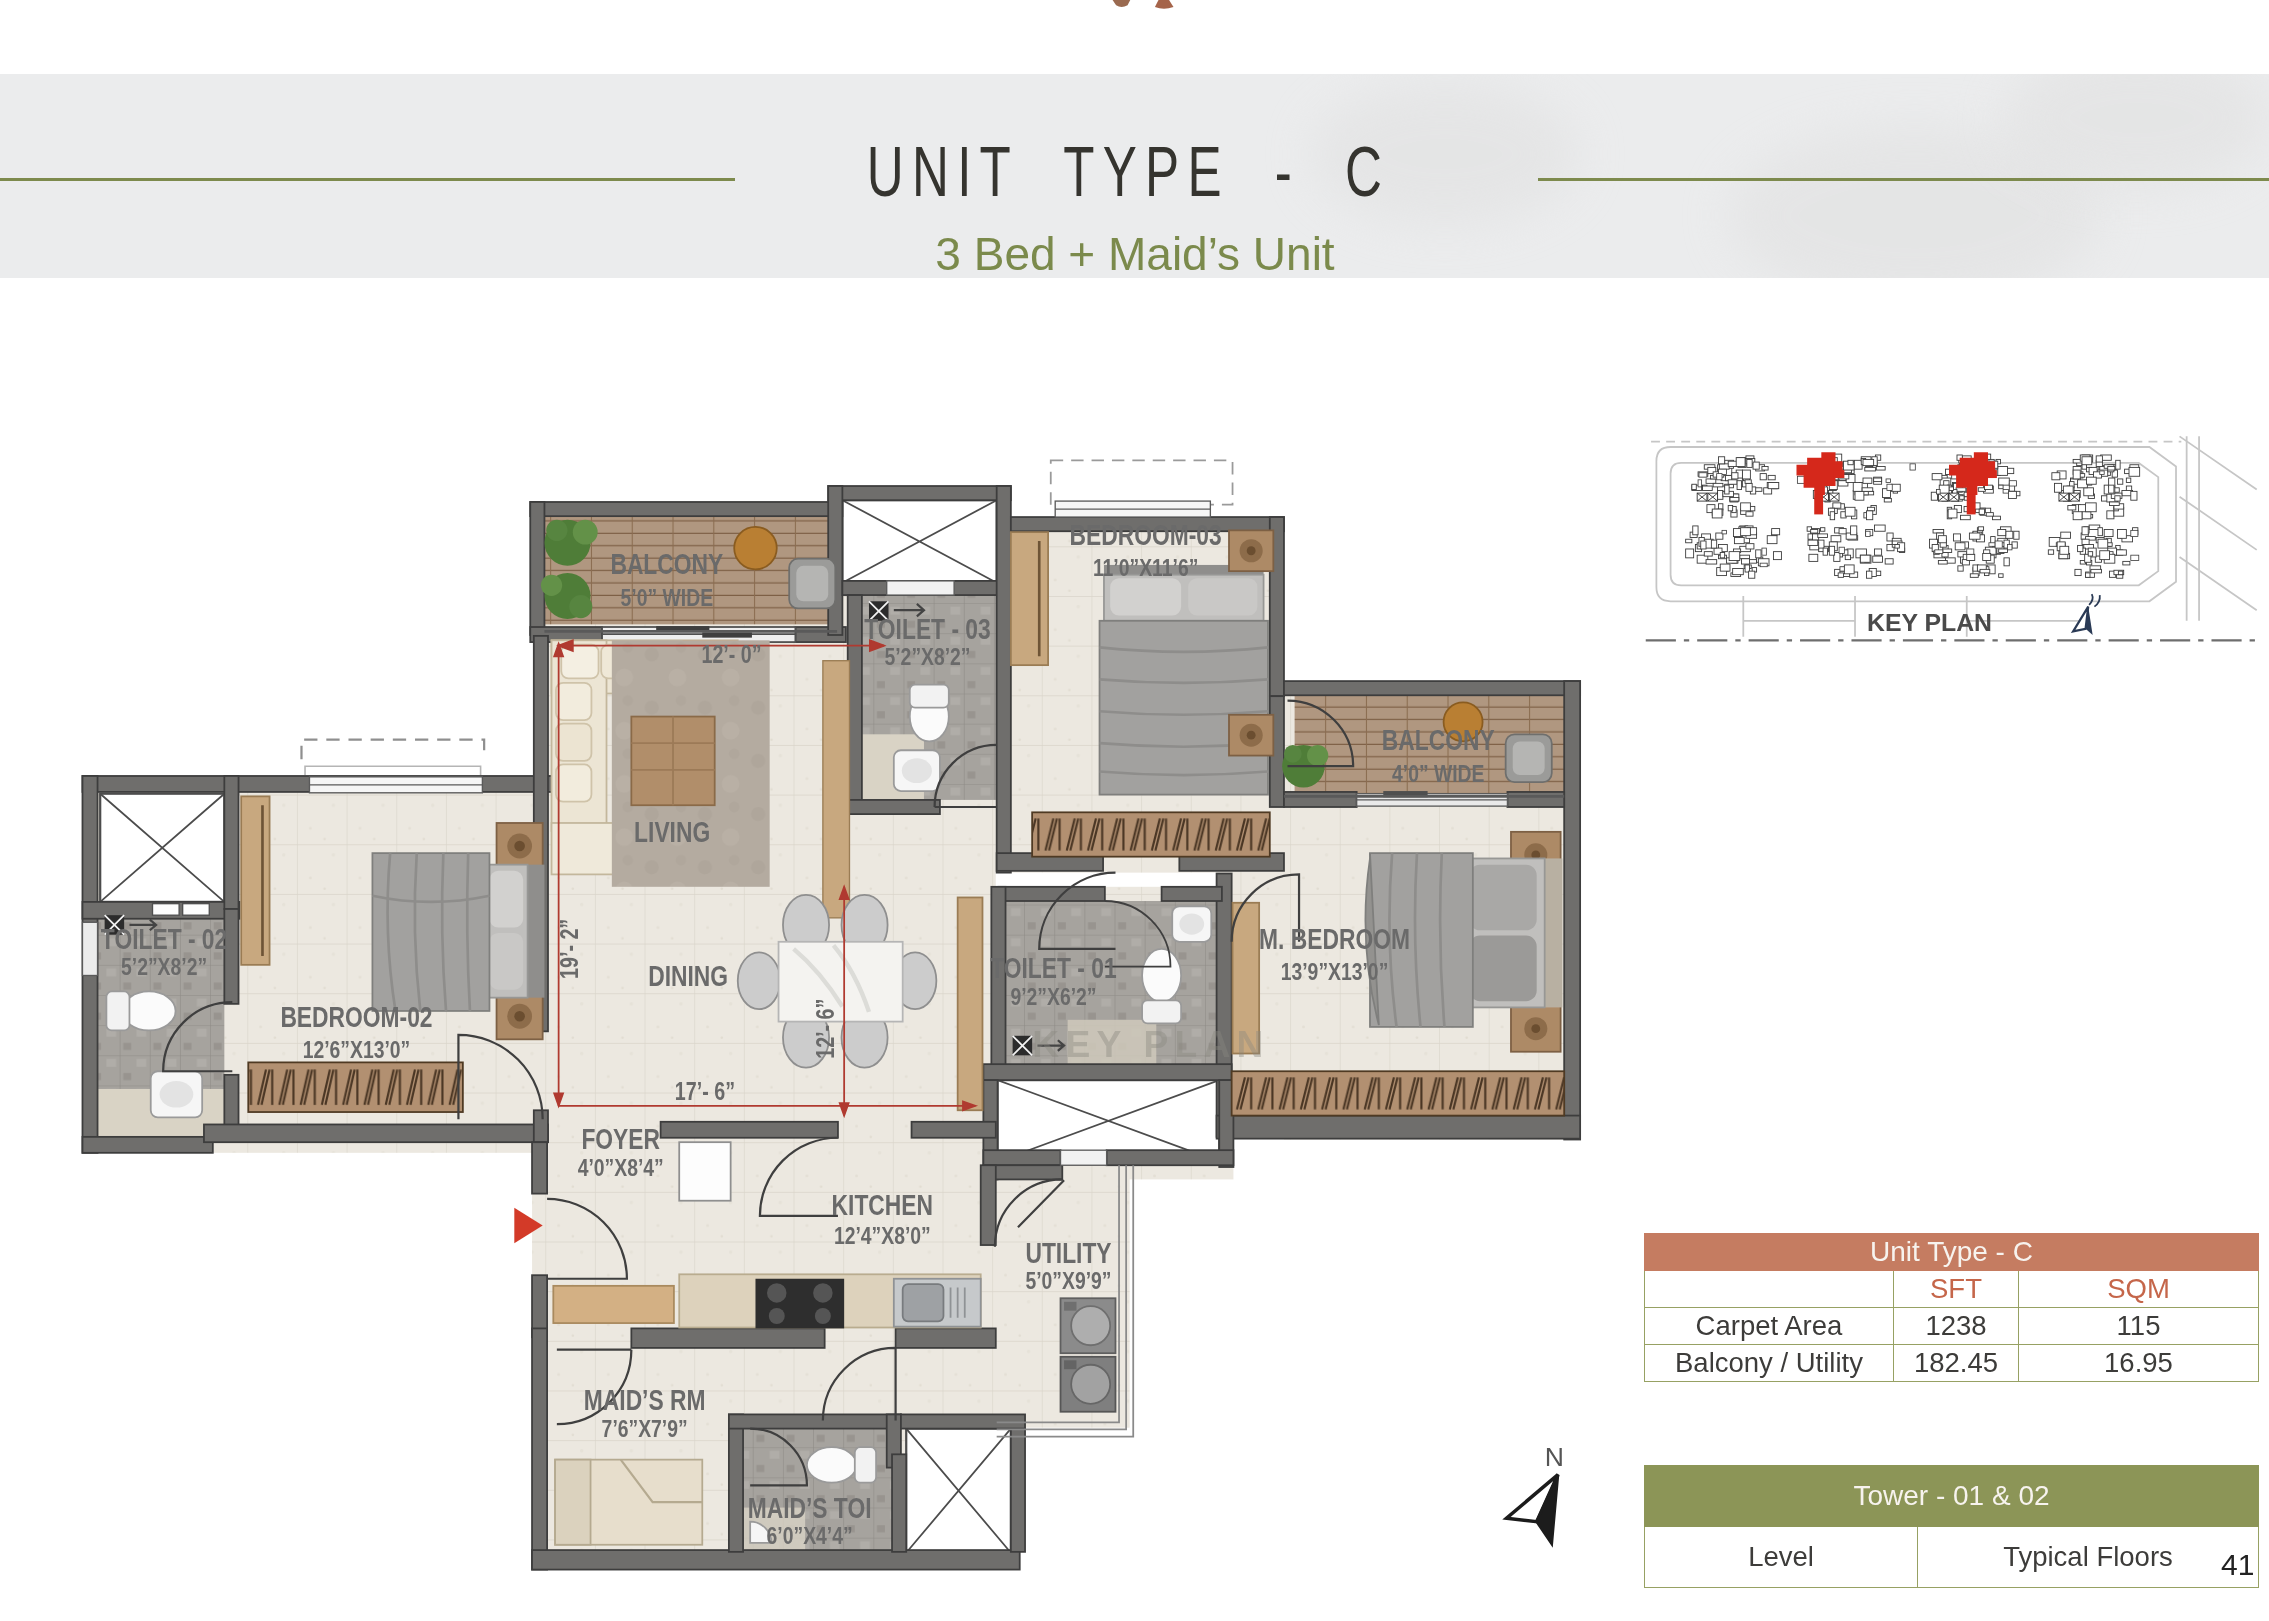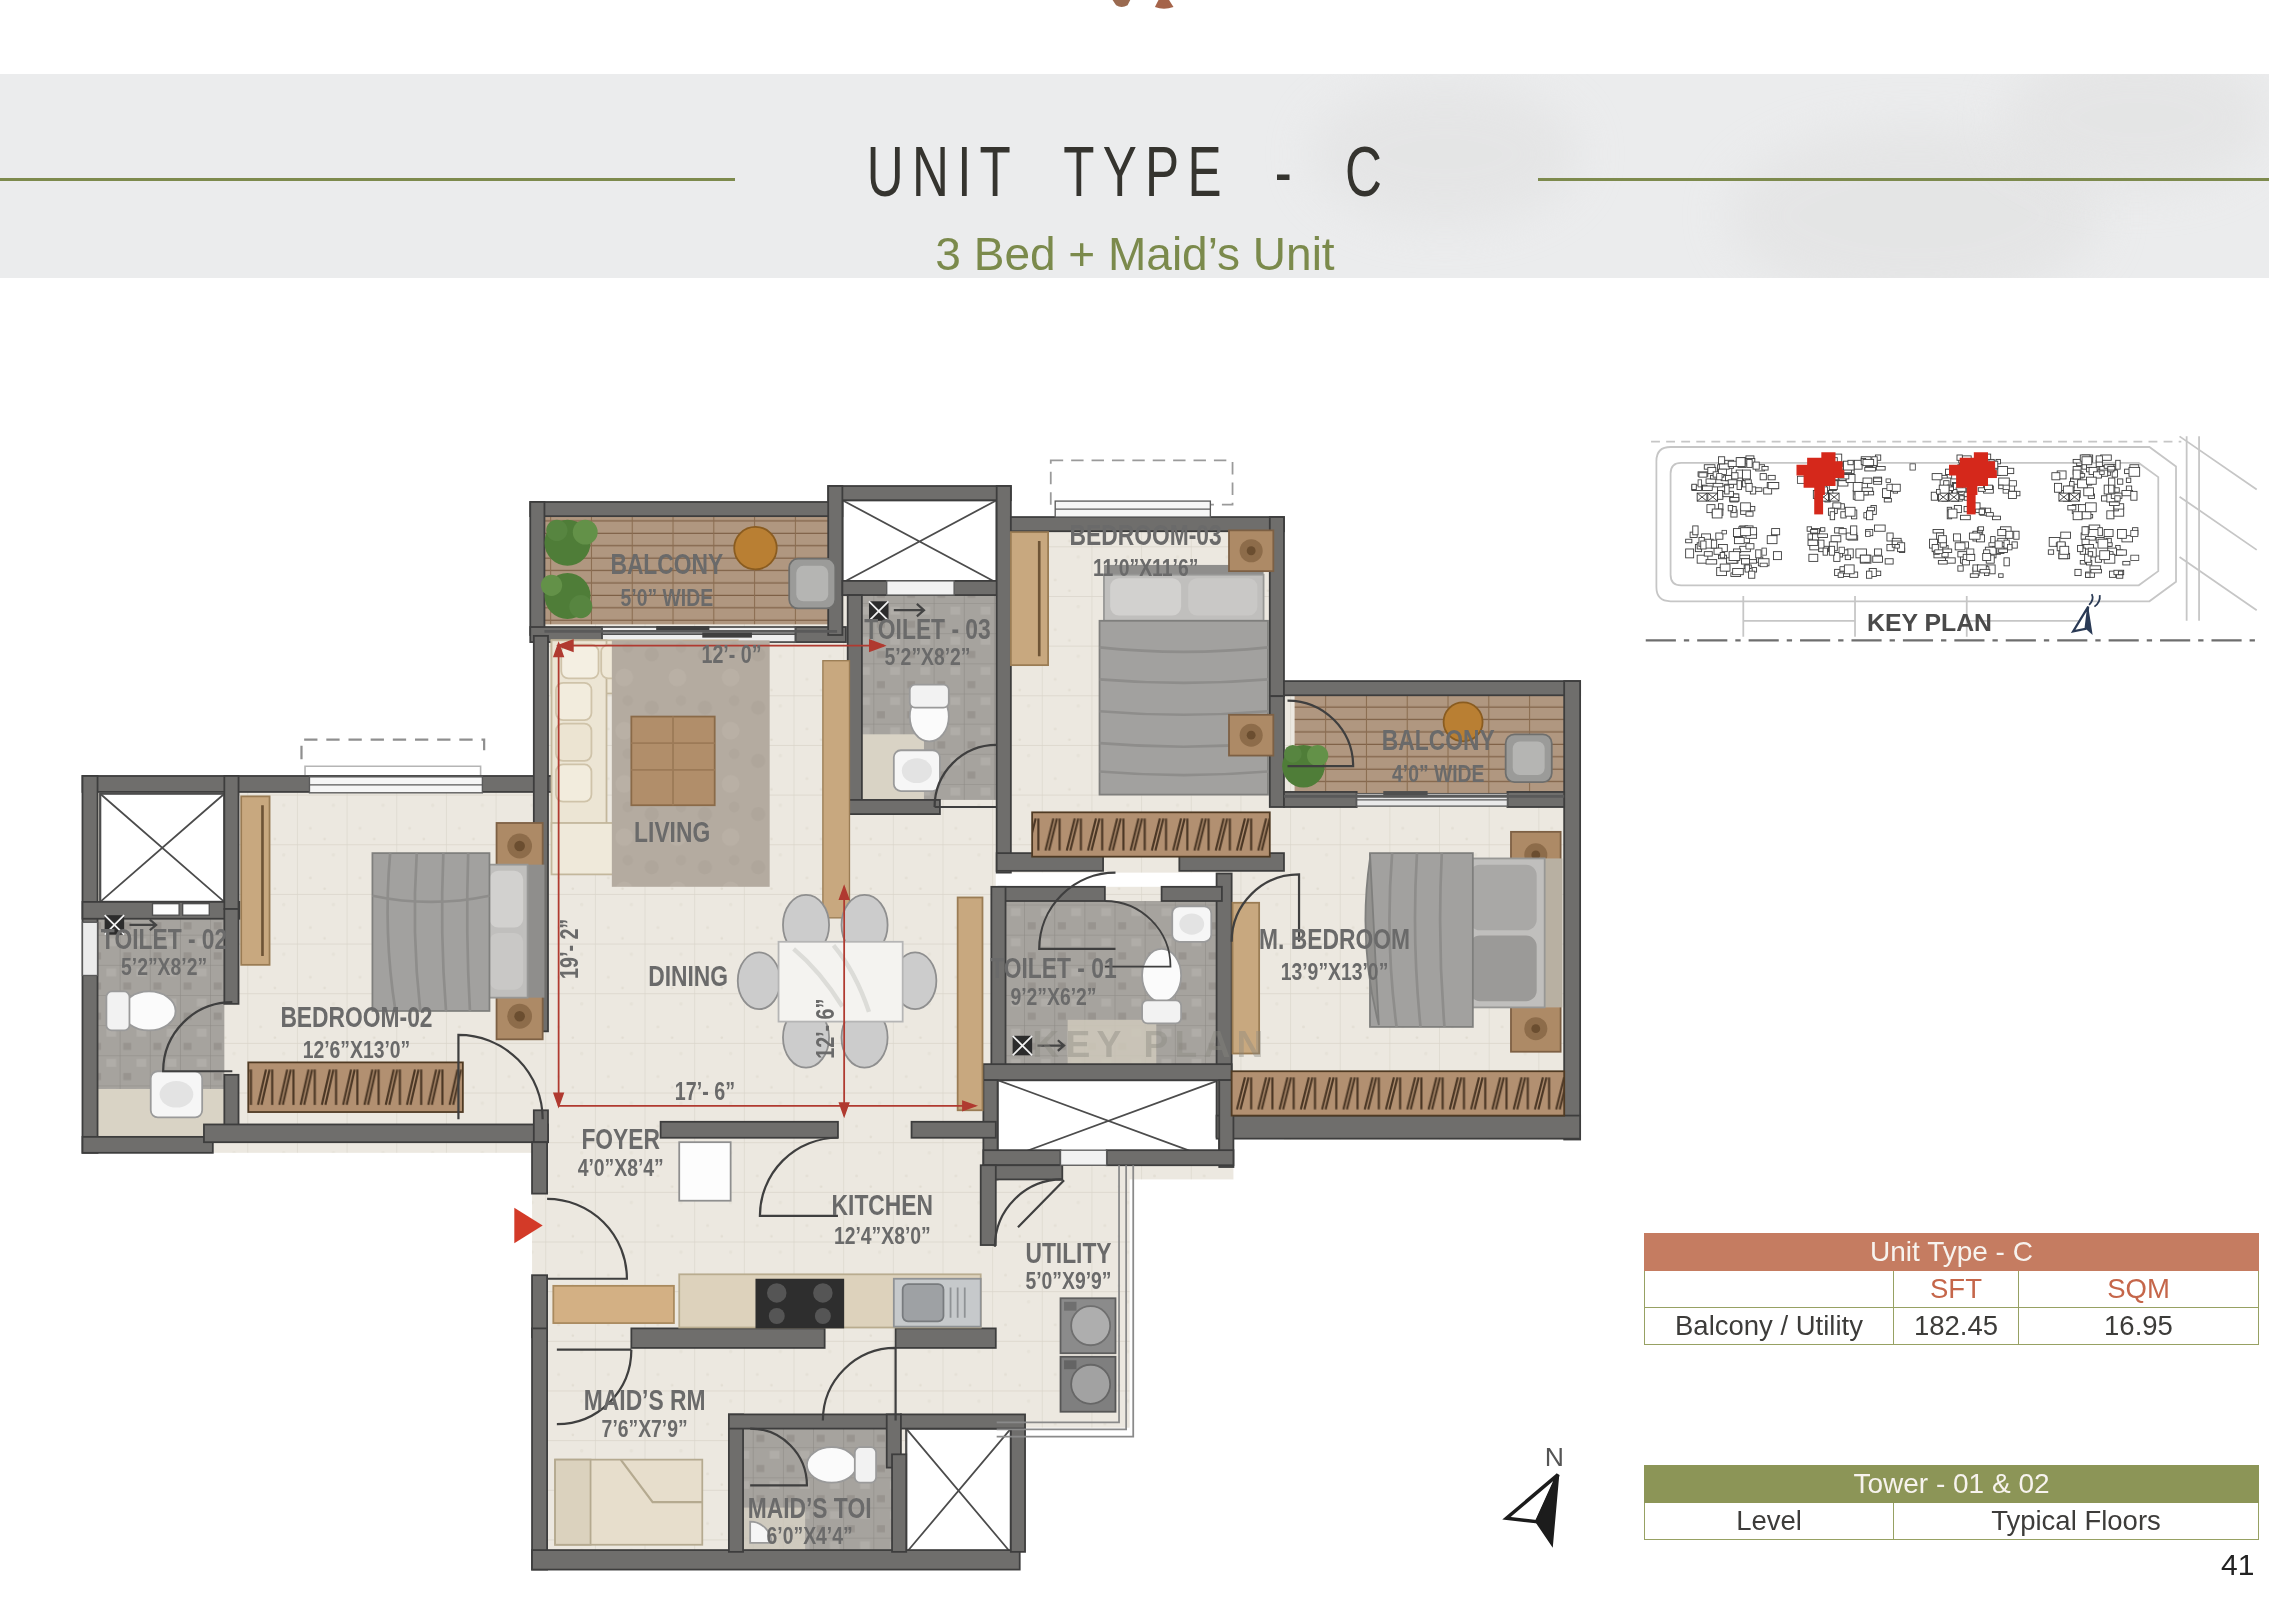--- a/index.html
+++ b/index.html
@@ -7,21 +7,21 @@
 .band{position:absolute;left:0;top:74px;width:2270px;height:204px;background:#ebeced;overflow:hidden;}
 .blob{position:absolute;background:#e0e0e0;border-radius:50%;filter:blur(23px);opacity:.55}
 .title{position:absolute;left:0;top:131px;width:2257px;text-align:center;font-size:71px;color:#35342f;letter-spacing:11.5px;font-weight:400;transform:scaleX(0.72);}
 .subtitle{position:absolute;left:0;top:227px;width:2270px;text-align:center;font-size:46px;color:#7b8a4c;font-weight:400;}
 .hline{position:absolute;top:178px;height:2.7px;background:#7d8a4d;}
 .t1{position:absolute;left:1644px;top:1233px;width:615px;border-collapse:collapse;font-size:27.5px;color:#3d3c3a;}
 .t1 td{border:1.8px solid #97a163;text-align:center;height:36px;padding:0;}
 .t1 .hd{background:#c57c61;color:#f7f3ee;border:1.8px solid #c57c61;font-size:28px;}
 .t1 .sf{color:#c5664a;}
 .t2{position:absolute;left:1644px;top:1465px;width:615px;border-collapse:collapse;font-size:27.5px;color:#3d3c3a;}
-.t2 td{border:1.8px solid #97a163;text-align:center;height:36px;padding:0;}
+.t2 td{border:1.8px solid #97a163;text-align:center;height:36px;padding:12px;}
 .t2 .hd{background:#8c9557;color:#f7f3ee;border:1.8px solid #8c9557;font-size:28px;}
 .pageno{position:absolute;left:2221px;top:1548px;width:46px;font-size:30px;font-weight:normal;color:#222;}
 </style>
 </head>
 <body>
 
 <div class="band">
 <div class="blob" style="left:1312px;top:8.9px;width:266px;height:142px"></div>
 <div class="blob" style="left:1729px;top:53px;width:372px;height:177px"></div>
 <div class="blob" style="left:2004px;top:-26.6px;width:266px;height:142px"></div>
@@ -1275,20 +1275,25 @@
 <tbody>
       <tr>
         <td class="hd" colspan="3">Unit Type - C</td>
       </tr>
 <tr>
         <td style="width:248px"></td>
         <td class="sf" style="width:124px">SFT</td>
         <td class="sf">SQM</td>
       </tr>
 <tr>
+        <td>Carpet Area</td>
+        <td>1238</td>
+        <td>115</td>
+      </tr>
+<tr>
         <td>Balcony / Utility</td>
         <td>182.45</td>
         <td>16.95</td>
       </tr>
 </tbody>
   </table>
 
 <table class="t2" cellspacing="0">
 <tbody>
       <tr>

